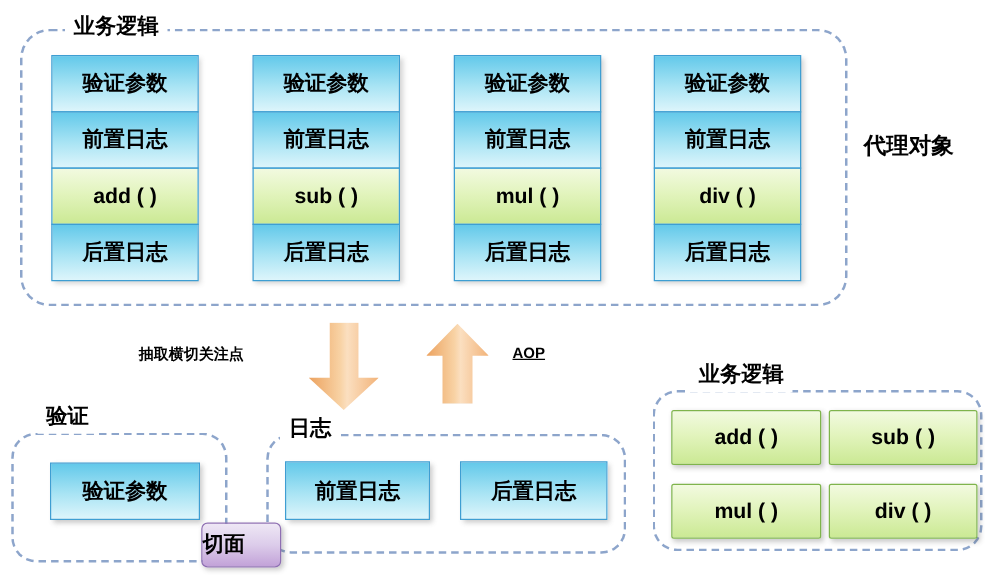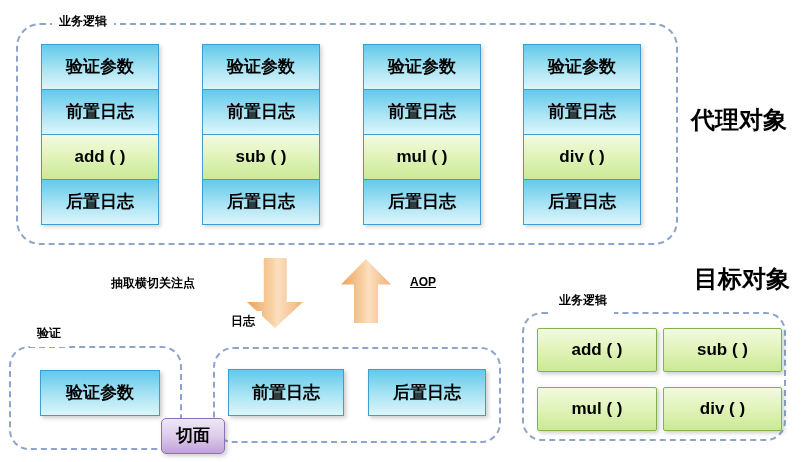--- a/index.html
+++ b/index.html
@@ -19,29 +19,29 @@
     border: 2px dashed #8da5cb;
     border-radius: 24px;
     background: transparent;
   }
 
   
   .group-label {
     position: absolute;
     background: #ffffff;
     padding: 0 7px 4px 7px;
-    font-size: 12px;
+    font-size: 17px;
     font-weight: bold;
     line-height: 20px;
     z-index: 3;
     white-space: nowrap;
   }
   .side-label {
     position: absolute;
-    font-size: 24px;
+    font-size: 18px;
     font-weight: bold;
     white-space: nowrap;
   }
 
   
   .stack {
     position: absolute;
     top: 44px;
     width: 118px;
     box-shadow: 2px 2px 4px rgba(80,80,80,.25);
@@ -99,21 +99,20 @@
   }
 
   
   .aspect-badge {
     position: absolute;
     left: 161px;
     top: 418px;
     width: 62px;
     height: 34px;
     line-height: 34px;
-    text-align: center;
     font-size: 17px;
     font-weight: bold;
     border: 1px solid #8e6fb2;
     border-radius: 5px;
     background: linear-gradient(180deg, #eee7f5 0%, #dcccea 50%, #c2a2d8 100%);
     box-shadow: 2px 2px 4px rgba(80,80,80,.3);
     z-index: 6;
   }
 </style>
 </head>
@@ -164,29 +163,28 @@
   <div class="flow-label" style="left:410px; top:275px;text-decoration:underline;">AOP</div>
 
   <div class="dashed-box" style="left:9px; top:346px; width:169px; height:100px; border-radius:20px;"></div>
 
   <div class="group-label" style="left:30px; top:323px;">验证</div>
 
   <div class="box blue" style="left:40px; top:370px; width:118px; height:44px; line-height:44px;">验证参数</div>
 
   <div class="dashed-box" style="left:213px; top:347px; width:284px; height:92px; border-radius:20px;"></div>
 
-  <div class="group-label" style="left:224px; top:311px;">日志</div>
+  <div class="group-label" style="left:224px; top:333px;">日志</div>
 
   <div class="box blue" style="left:228px; top:369px; width:114px; height:45px; line-height:45px;">前置日志</div>
 
   <div class="box blue" style="left:368px; top:369px; width:116px; height:45px; line-height:45px;">后置日志</div>
 
   <div class="aspect-badge">切面</div>
 
-  <div class="side-label" style="left:694px; top:263px;">目标对象</div>
 
   <div class="dashed-box" style="left:522px; top:312px; width:260px; height:125px; border-radius:20px;"></div>
 
   <div class="group-label" style="left:552px; top:290px;">业务逻辑</div>
 
   <div class="box green" style="left:537px; top:328px; width:118px; height:42px; line-height:42px;">add ( )</div>
 
   <div class="box green" style="left:663px; top:328px; width:117px; height:42px; line-height:42px;">sub ( )</div>
 
   <div class="box green" style="left:537px; top:387px; width:118px; height:42px; line-height:42px;">mul ( )</div>

